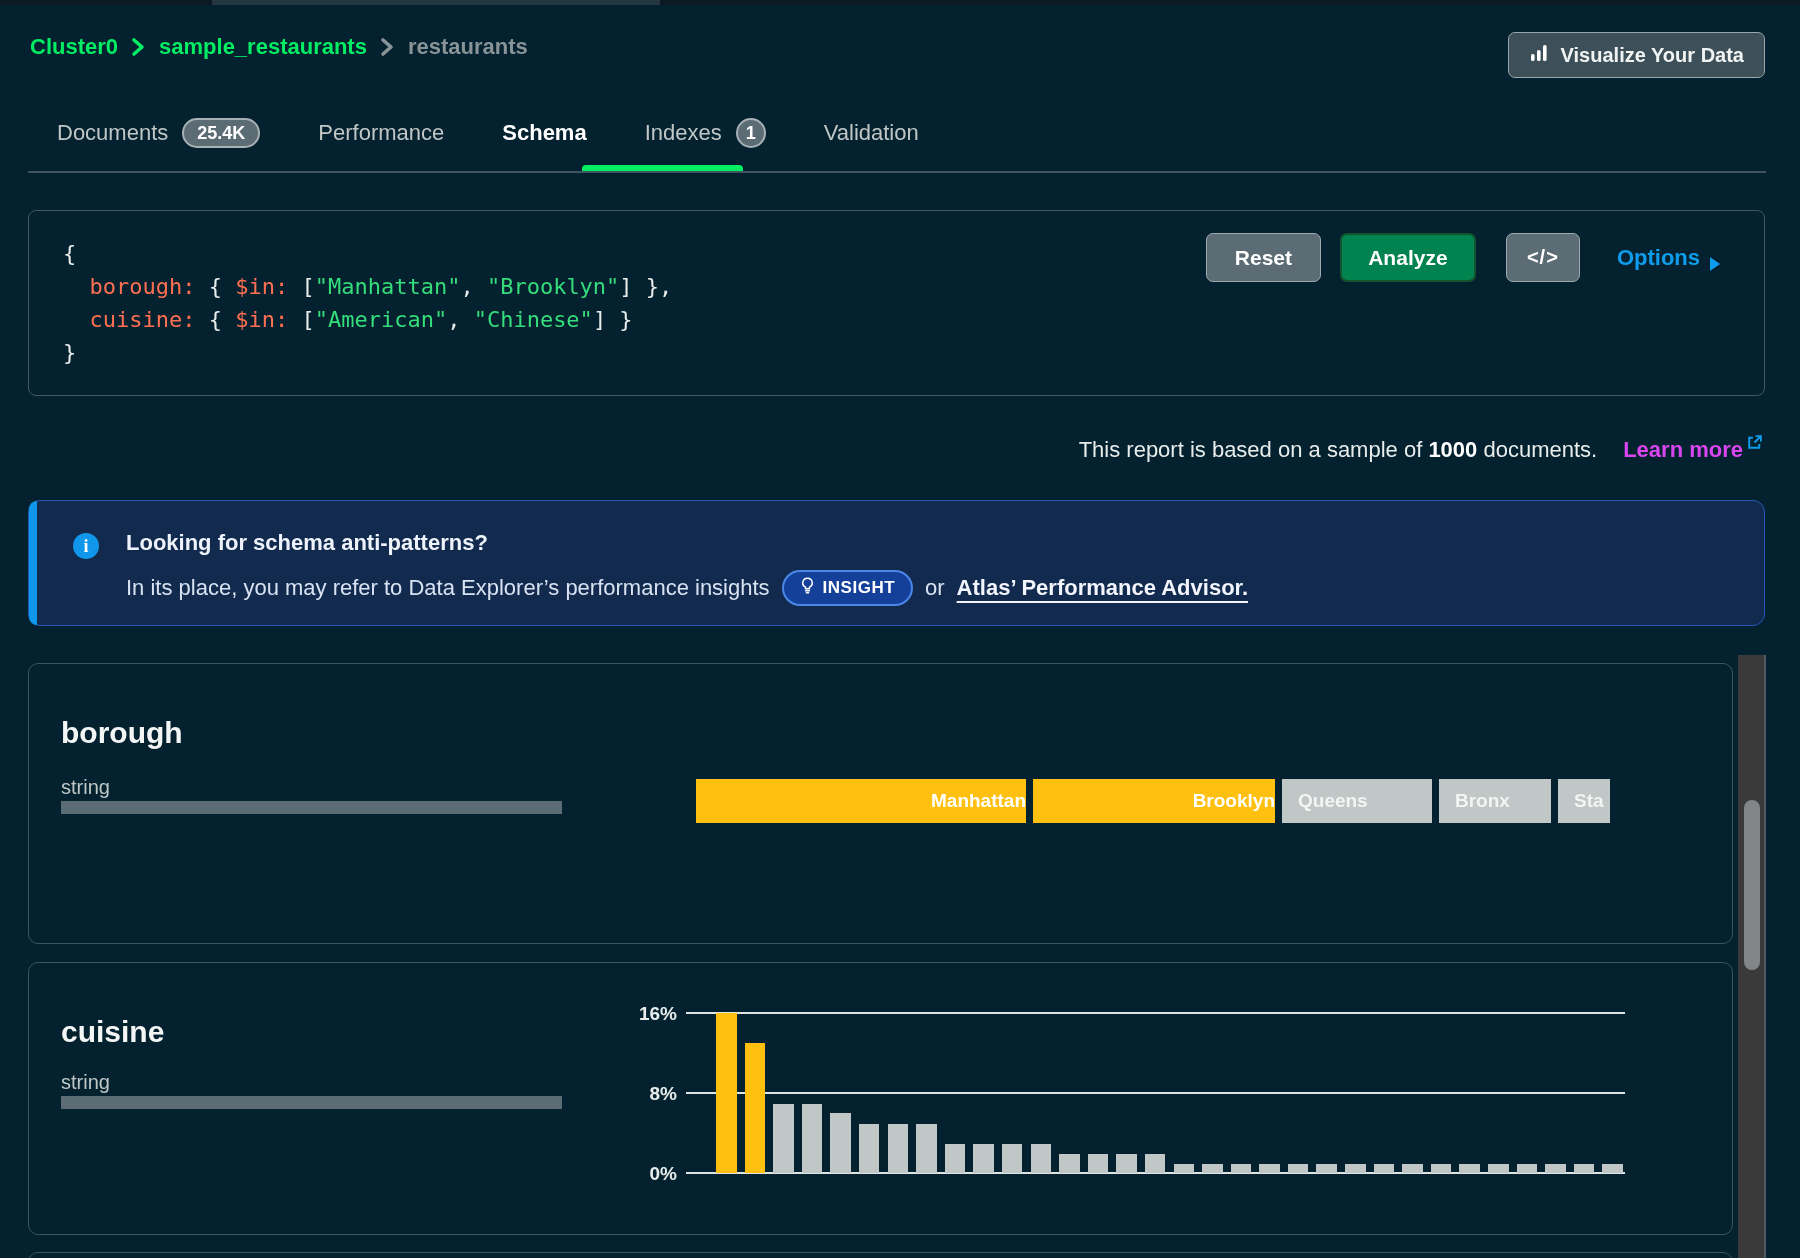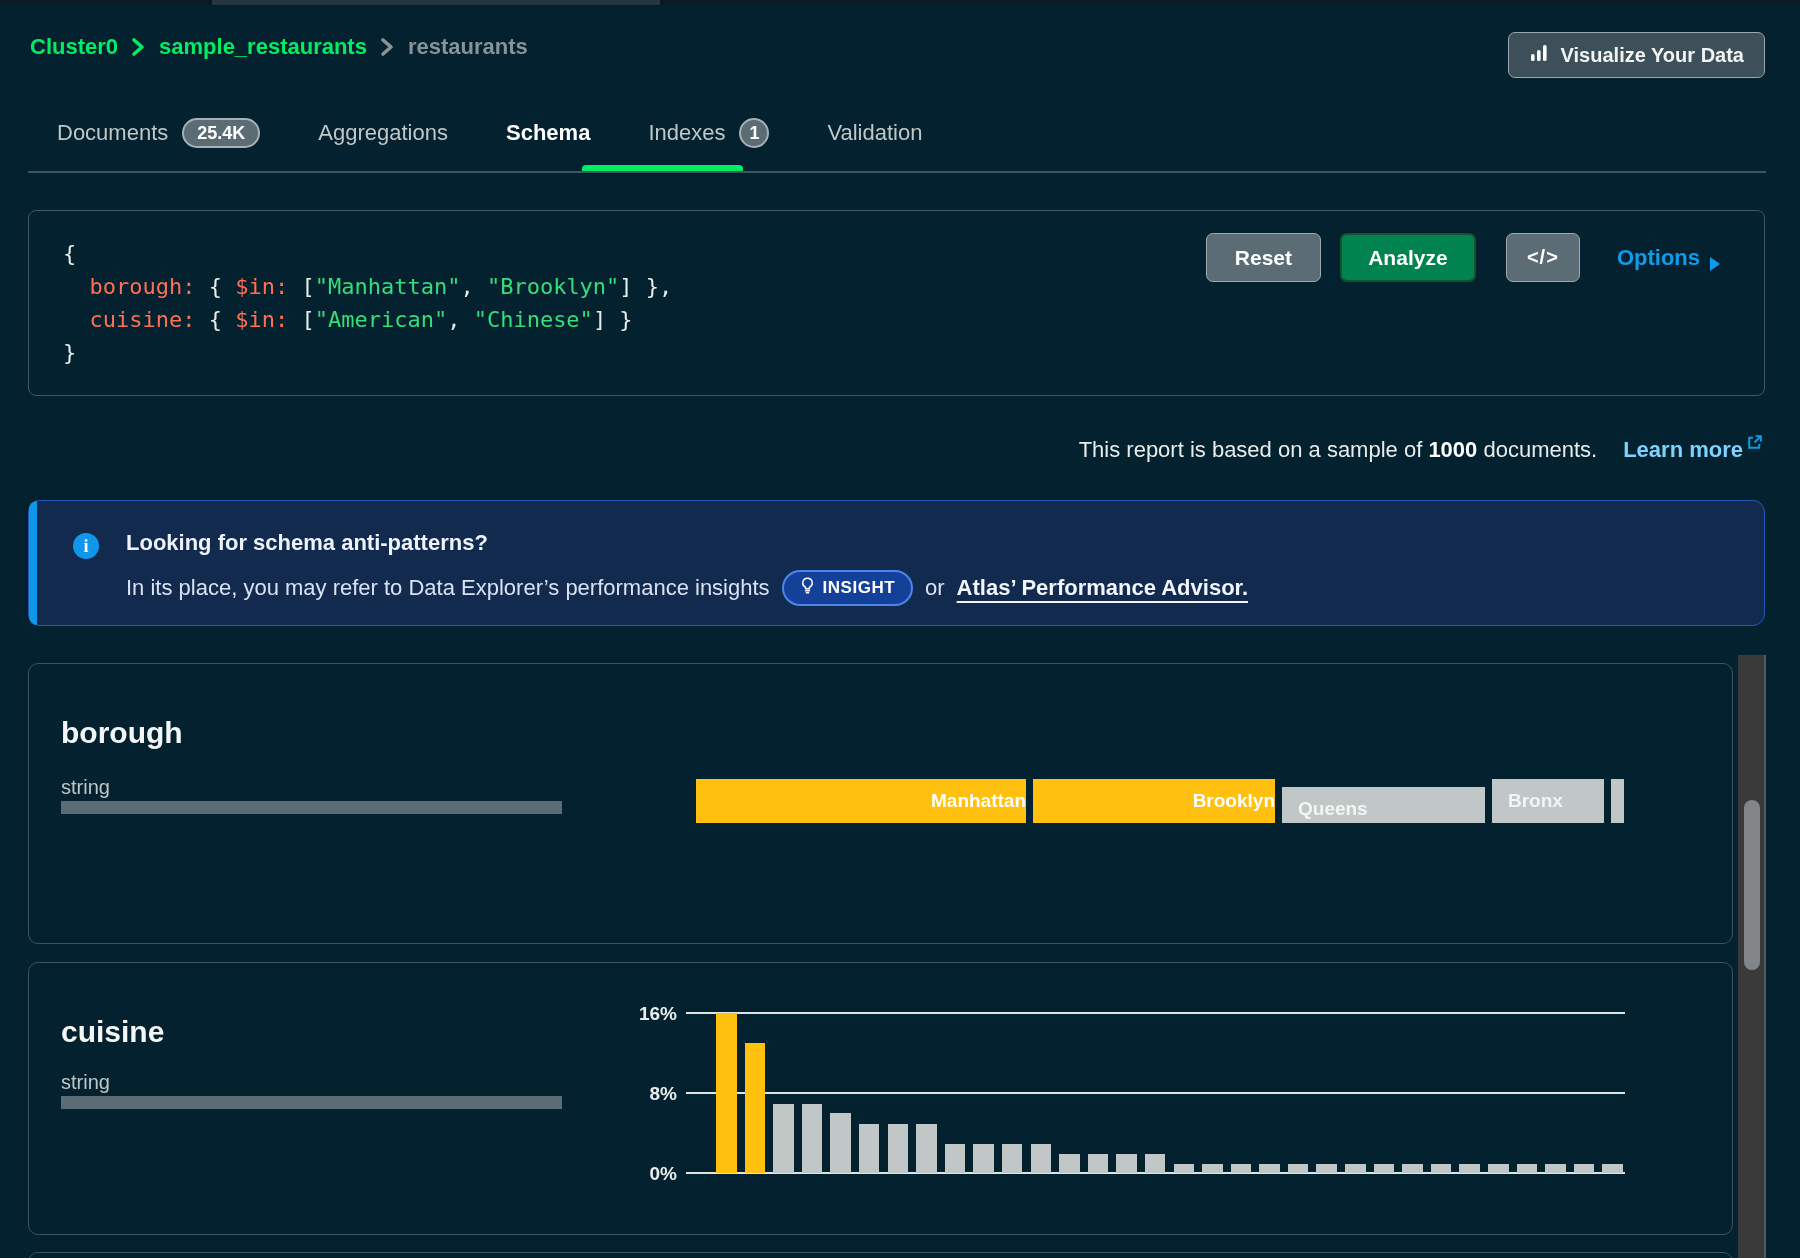--- a/index.html
+++ b/index.html
@@ -48,21 +48,21 @@
   .btn-gray { background:#5C6C75; border:1.5px solid #9FAAAF; }
   .btn-reset { width:115px; }
   .btn-analyze { width:136px; margin-left:19px; background:#00834F; border:2px solid #14532d; }
   .btn-code { width:74px; margin-left:30px; font-size:20px; letter-spacing:1px; }
   .options-link { margin-left:37px; display:flex; align-items:flex-end; gap:10px; color:#0E9CEC; font-size:22px; font-weight:700; cursor:pointer; }
   .tri-right { width:0; height:0; border-left:10px solid #0E9CEC; border-top:7px solid transparent; border-bottom:7px solid transparent; }
 
   
   .sample-note { position:absolute; top:437px; right:37px; font-size:22px; color:#E8EDEB; display:flex; align-items:center; }
   .sample-note b { color:#FFFFFF; font-weight:700; }
-  .learn-more { margin-left:26px; color:#7dd3fc; font-weight:700; cursor:pointer; display:flex; align-items:flex-start; gap:3px; }
+  .learn-more { margin-left:26px; color:#d946ef; font-weight:700; cursor:pointer; display:flex; align-items:flex-start; gap:3px; }
   .ext-icon { transform:translateY(-6px); }
 
   
   .banner { position:absolute; left:28px; top:500px; width:1737px; height:126px;
     background:#122A4E; border:1px solid #2559B7; border-radius:12px; }
   .banner-stripe { position:absolute; left:0; top:0; bottom:0; width:8px; background:#1097EC; border-radius:12px 0 0 12px; }
   .info-icon { position:absolute; left:44px; top:32px; width:26px; height:26px; border-radius:50%;
     background:#1097EC; color:#0B2347; display:flex; align-items:center; justify-content:center;
     font-family:"Liberation Serif", serif; font-weight:700; font-size:18px; color:#FFFFFF; }
   .banner-title { position:absolute; left:97px; top:29px; font-size:22px; font-weight:700; color:#EEF2FA; }
@@ -134,21 +134,21 @@
     </span>
     <span>Visualize Your Data</span>
   </button>
 
   <div class="tab-bar">
       <div class="tab">
         <span>Documents</span>
         <span class="tab-badge">25.4K</span>
       </div>
       <div class="tab">
-        <span>Aggregations</span>
+        <span>Performance</span>
       </div>
       <div class="tab active">
         <span>Schema</span>
       </div>
       <div class="tab">
         <span>Indexes</span>
         <span class="tab-badge round">1</span>
       </div>
       <div class="tab">
         <span>Validation</span>
@@ -210,21 +210,21 @@
     <div class="field-name">borough</div>
     <div class="field-type">string</div>
     <div class="type-bar"></div>
     <div class="value-row">
         <div class="value-bar hl" style="width: 330px;">
           <span>Manhattan</span>
         </div>
         <div class="value-bar hl" style="width: 242px;">
           <span>Brooklyn</span>
         </div>
-        <div class="value-bar norm" style="width: 203px; margin-top: 8px;">
+        <div class="value-bar norm" style="width: 150px;">
           <span>Queens</span>
         </div>
         <div class="value-bar norm" style="width: 112px;">
           <span>Bronx</span>
         </div>
         <div class="value-bar norm" style="width: 52px;">
           <span>Sta</span>
         </div>
       </div>
   </div>

